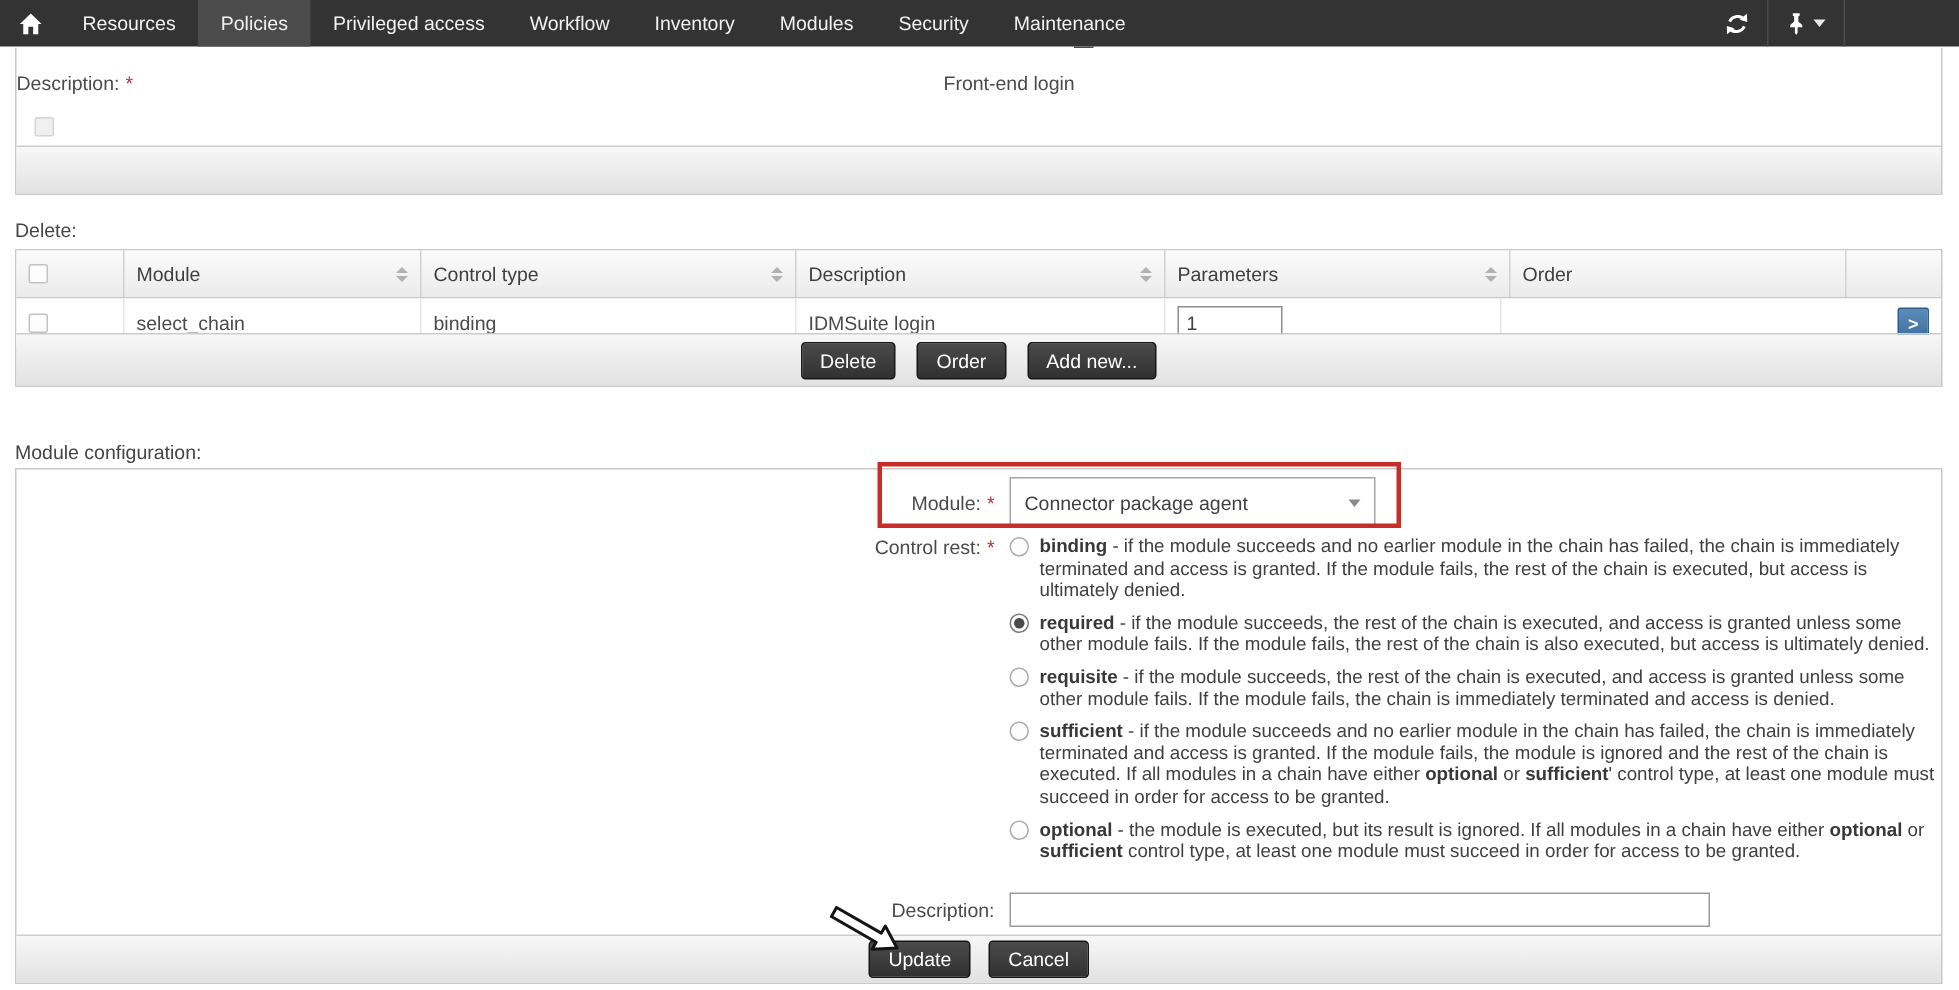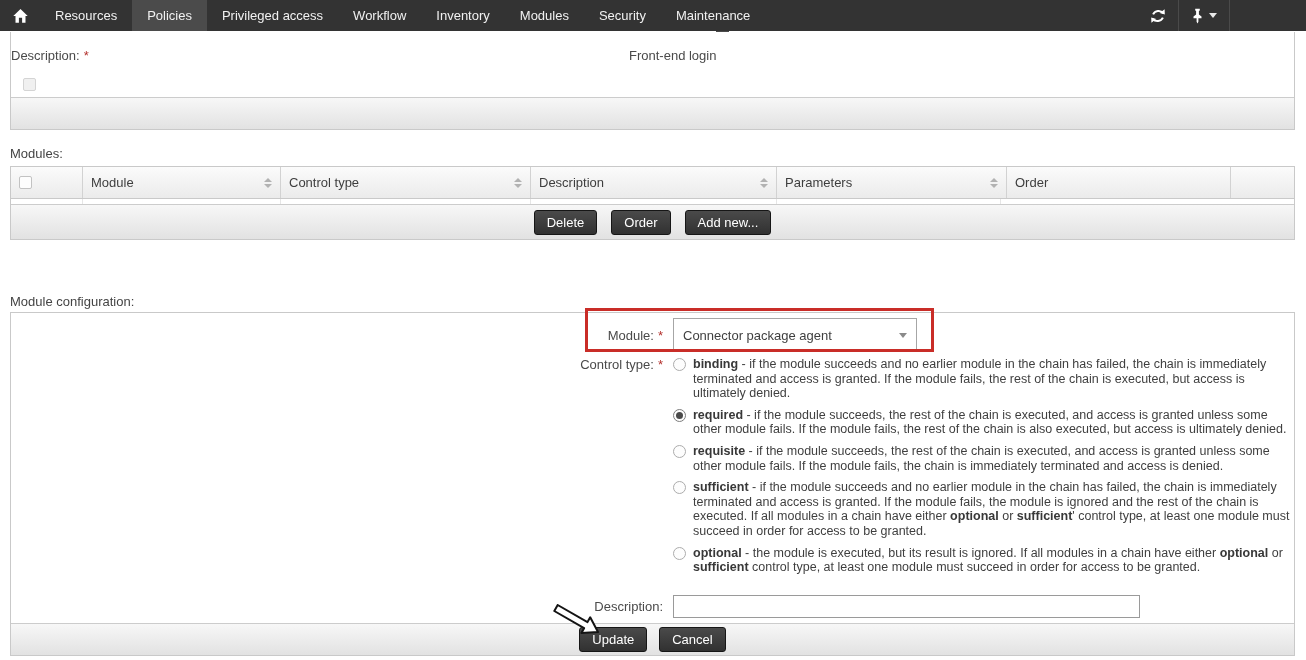--- a/index.html
+++ b/index.html
@@ -31,21 +31,21 @@
   .form-row{position:absolute;left:0;right:0;display:flex;align-items:center;height:18px;}
   .f-label{width:606px;text-align:left;font-size:13px;color:#4a4a4a;}
   .f-ctl{margin-left:12px;display:flex;align-items:center;}
   .value-text{font-size:13px;color:#4a4a4a;}
   .star{color:#b3312d;margin-left:4px;font-size:13px;}
 
   .cb{width:13px;height:13px;border:1px solid #c2c2c2;background:#fdfdfd;border-radius:2px;display:inline-block;box-sizing:border-box;}
   .cb.dim{background:#f0f0f0;border-color:#d4d4d4;}
 
   
-  .table-panel{top:166px;height:74px;}
+  .table-panel{top:166px;height:92px;}
   .thead{display:flex;height:32px;background:linear-gradient(#fbfbfb,#ebebeb);border-bottom:1px solid #c9c9c9;box-sizing:border-box;}
   .th{display:flex;align-items:center;justify-content:space-between;padding:0 8px;font-size:13px;color:#3e3e3e;
       border-right:1px solid #d2d2d2;box-sizing:border-box;cursor:pointer;}
   .tbody-row{display:flex;height:33px;background:#fff;}
   .td{display:flex;align-items:center;padding:0 8px;font-size:13px;color:#4a4a4a;border-right:1px solid #e6e6e6;box-sizing:border-box;}
   .w-check{width:72px;}
   .w-module{width:198px;}
   .w-control{width:250px;}
   .w-desc{width:246px;}
   .w-params{width:230px;}
@@ -139,21 +139,21 @@
       <div class="f-ctl value-text">Front-end login</div>
     </div>
     <div class="form-row" style="top:43px;">
       <div class="f-ctl">
           <span class="cb dim"></span>
         </div>
     </div>
     <div class="band"></div>
   </section>
 
-  <div class="sec-label" style="top:146px;">Modules:</div>
+  <div class="sec-label" style="top:146px;">Delete:</div>
 
   <section class="panel table-panel">
     <div class="thead">
       <div class="th w-check">
         <span class="cb"></span>
       </div>
       <div class="th w-module">
         <span>Module</span>
         <span class="sort">
             <i class="up"></i>
@@ -221,21 +221,21 @@
       <div class="cfg-ctl">
         <div class="select">
           <span>Connector package agent</span>
           <span class="select-caret"></span>
         </div>
       </div>
     </div>
 
     <div class="cfg-row" style="top:44px;">
       <div class="cfg-label">
-        <span>Control type:</span><span class="star">*</span>
+        <span>Control rest:</span><span class="star">*</span>
       </div>
       <div class="cfg-ctl options" id="control-options">
           <div class="opt-row">
             <span class="radio"></span>
             <div class="opt-text"><b>binding</b><span> - if the module succeeds and no earlier module in the chain has failed, the chain is immediately terminated and access is granted. If the module fails, the rest of the chain is executed, but access is ultimately denied.</span></div>
           </div>
           <div class="opt-row">
             <span class="radio checked"></span>
             <div class="opt-text"><b>required</b><span> - if the module succeeds, the rest of the chain is executed, and access is granted unless some other module fails. If the module fails, the rest of the chain is also executed, but access is ultimately denied.</span></div>
           </div>

